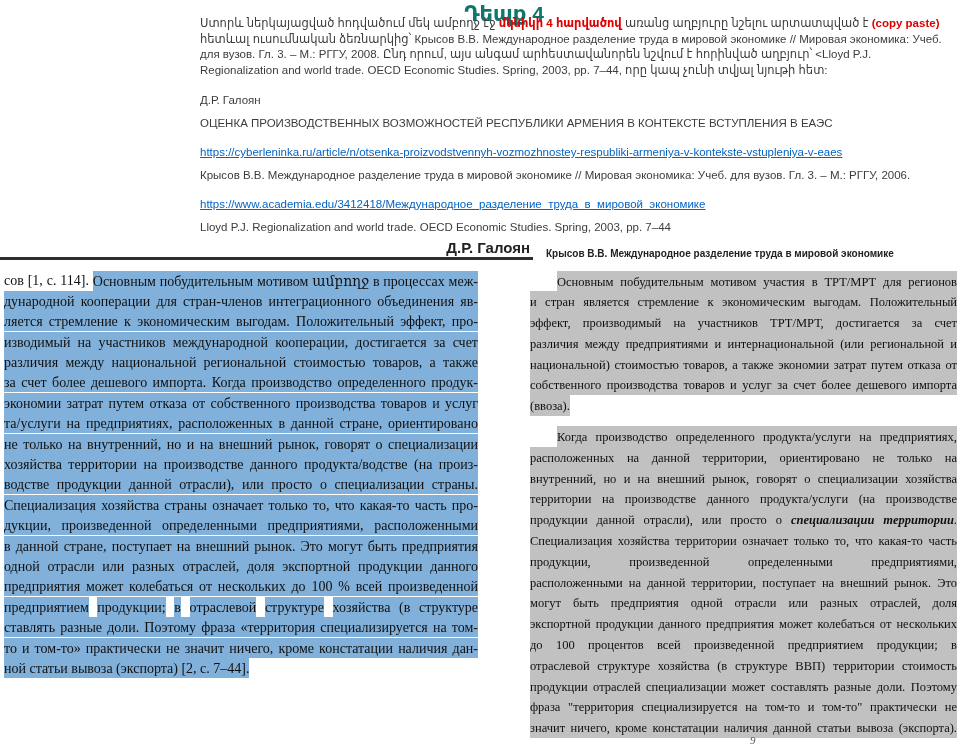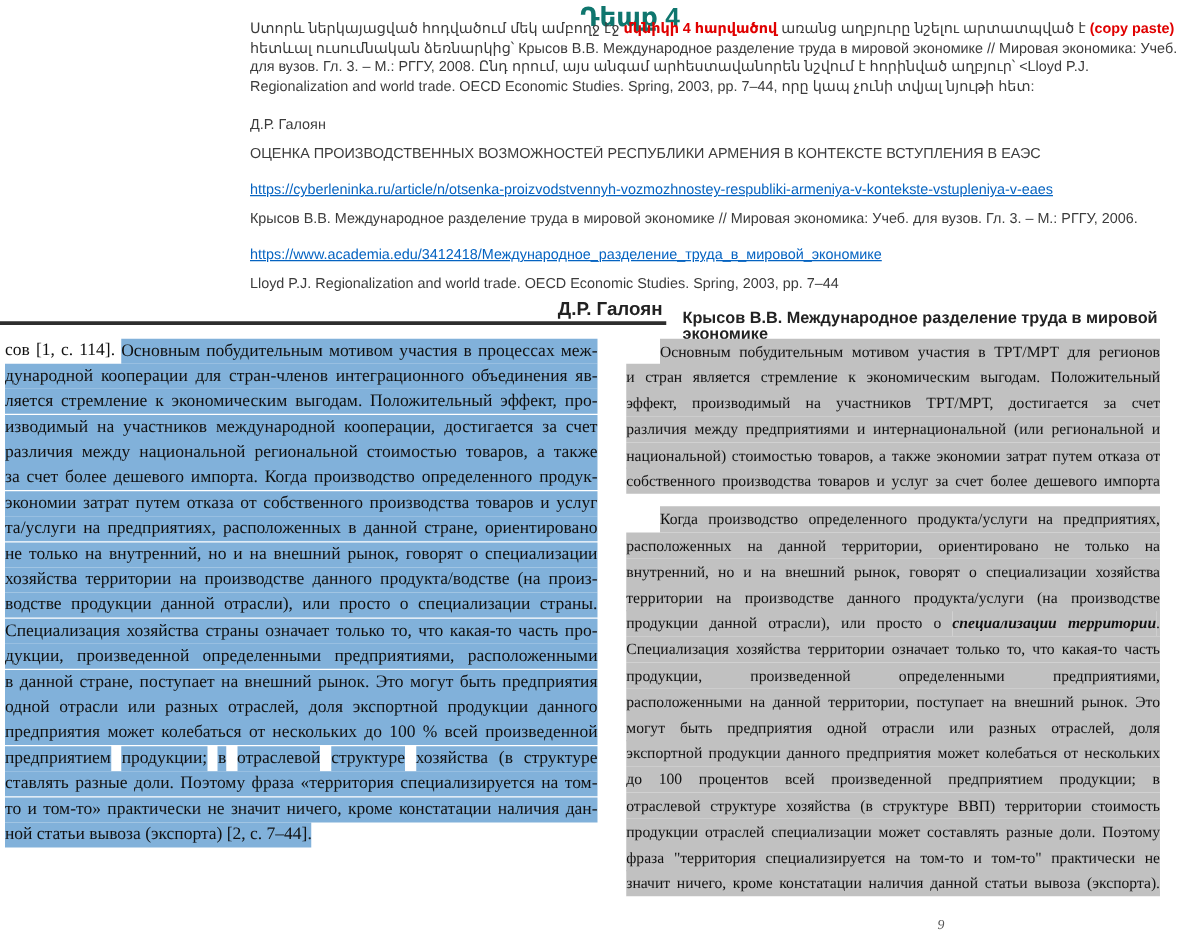--- a/index.html
+++ b/index.html
@@ -25,28 +25,28 @@
   }
   .ref-item{line-height:13px;margin-bottom:10px;white-space:nowrap;overflow:hidden;}
   .ref-item.link{color:#0563c1;text-decoration:underline;cursor:pointer;margin-top:16px;}
   .left-header{
     position:absolute;left:0;top:239px;width:533px;box-sizing:border-box;
     border-bottom:3px solid #2e2e2e;text-align:right;padding-right:3px;padding-bottom:1px;
     font-size:15px;font-weight:bold;line-height:17px;color:#222;
   }
   .right-header{
     position:absolute;left:546px;top:247px;width:410px;
-    font-size:13px;font-weight:bold;color:#222;line-height:13px;
+    font-size:10px;font-weight:bold;color:#222;line-height:13px;
   }
   .col{
     position:absolute;top:271px;
     font-family:"Liberation Serif","DejaVu Serif",serif;color:#101010;
   }
   .col-left{left:4px;width:474px;font-size:14px;}
-  .col-right{left:501px;width:427px;font-size:12.5px;}
+  .col-right{left:530px;width:427px;font-size:12.5px;}
   .line{
     text-align:justify;text-align-last:justify;text-justify:inter-word;
     white-space:nowrap;
   }
   .col-left .line{height:20.4px;line-height:20.4px;}
   .col-right .line{height:20.8px;line-height:20.8px;}
   .line.last{text-align-last:left;}
   .para{margin-bottom:10px;}
   .hb{background:#81b1da;padding:2.5px 0;}
   .hg{background:#c1c1c1;padding:3.5px 0;}
@@ -71,21 +71,21 @@
     <div class="ref-item link">https://cyberleninka.ru/article/n/otsenka-proizvodstvennyh-vozmozhnostey-respubliki-armeniya-v-kontekste-vstupleniya-v-eaes</div>
     <div class="ref-item">Крысов В.В. Международное разделение труда в мировой экономике // Мировая экономика: Учеб. для вузов. Гл. 3. – М.: РГГУ, 2006.</div>
     <div class="ref-item link">https://www.academia.edu/3412418/Международное_разделение_труда_в_мировой_экономике</div>
     <div class="ref-item">Lloyd P.J. Regionalization and world trade. OECD Economic Studies. Spring, 2003, pp. 7–44</div>
   </div>
 
 <div class="left-header">Д.Р. Галоян</div>
 <div class="right-header">Крысов В.В. Международное разделение труда в мировой экономике</div>
 
 <div class="col col-left">
-    <div class="line"><span>сов [1, с. 114]. </span><span class="hb">Основным побудительным мотивом участия в процессах меж-</span></div>
+    <div class="line"><span>сов [1, с. 114]. </span><span class="hb">Основным побудительным мотивом ամբողջ в процессах меж-</span></div>
     <div class="line"><span class="hb">дународной кооперации для стран-членов интеграционного объединения яв-</span></div>
     <div class="line"><span class="hb">ляется стремление к экономическим выгодам. Положительный эффект, про-</span></div>
     <div class="line"><span class="hb">изводимый на участников международной кооперации, достигается за счет</span></div>
     <div class="line"><span class="hb">различия между национальной региональной стоимостью товаров, а также</span></div>
     <div class="line"><span class="hb">за счет более дешевого импорта. Когда производство определенного продук-</span></div>
     <div class="line"><span class="hb">экономии затрат путем отказа от собственного производства товаров и услуг</span></div>
     <div class="line"><span class="hb">та/услуги на предприятиях, расположенных в данной стране, ориентировано</span></div>
     <div class="line"><span class="hb">не только на внутренний, но и на внешний рынок, говорят о специализации</span></div>
     <div class="line"><span class="hb">хозяйства территории на производстве данного продукта/водстве (на произ-</span></div>
     <div class="line"><span class="hb">водстве продукции данной отрасли), или просто о специализации страны.</span></div>
@@ -100,20 +100,21 @@
     <div class="line last"><span class="hb">ной статьи вывоза (экспорта) [2, с. 7–44].</span></div>
   </div>
 <div class="col col-right">
     <div class="para">
       <div class="line"><span class="indent"></span><span class="hg">Основным побудительным мотивом участия в ТРТ/МРТ для регионов</span></div>
       <div class="line"><span class="hg">и стран является стремление к экономическим выгодам. Положительный</span></div>
       <div class="line"><span class="hg">эффект, производимый на участников ТРТ/МРТ, достигается за счет</span></div>
       <div class="line"><span class="hg">различия между предприятиями и интернациональной (или региональной и</span></div>
       <div class="line"><span class="hg">национальной) стоимостью товаров, а также экономии затрат путем отказа от</span></div>
       <div class="line"><span class="hg">собственного производства товаров и услуг за счет более дешевого импорта</span></div>
+      <div class="line last"><span class="hg">(ввоза).</span></div>
     </div>
     <div class="para">
       <div class="line"><span class="indent"></span><span class="hg">Когда производство определенного продукта/услуги на предприятиях,</span></div>
       <div class="line"><span class="hg">расположенных на данной территории, ориентировано не только на</span></div>
       <div class="line"><span class="hg">внутренний, но и на внешний рынок, говорят о специализации хозяйства</span></div>
       <div class="line"><span class="hg">территории на производстве данного продукта/услуги (на производстве</span></div>
       <div class="line"><span class="hg">продукции данной отрасли), или просто о </span><span class="hg bi">специализации территории</span><span class="hg">.</span></div>
       <div class="line"><span class="hg">Специализация хозяйства территории означает только то, что какая-то часть</span></div>
       <div class="line"><span class="hg">продукции, произведенной определенными предприятиями,</span></div>
       <div class="line"><span class="hg">расположенными на данной территории, поступает на внешний рынок. Это</span></div>

